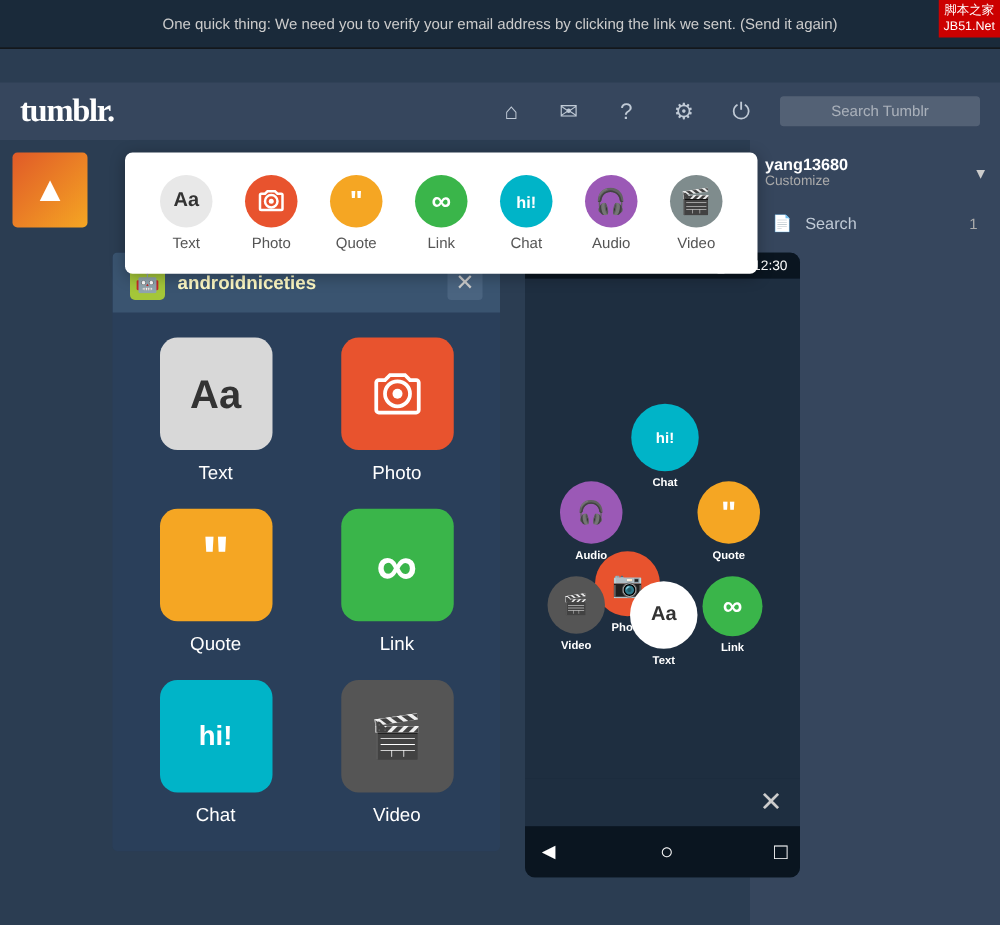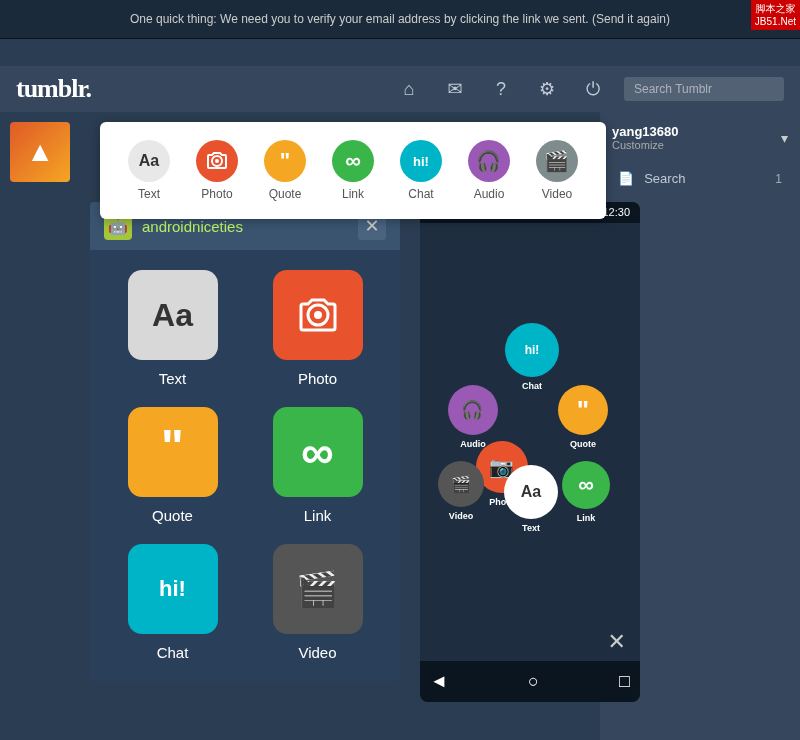--- a/index.html
+++ b/index.html
@@ -54,20 +54,21 @@
       width: 30px; height: 30px;
     }
     #search-box {
       background: rgba(255,255,255,0.15);
       border: none;
       border-radius: 3px;
       color: white;
       padding: 5px 10px;
       font-size: 12px;
       width: 160px;
+      text-align: center;
     }
     #search-box::placeholder { color: rgba(255,255,255,0.5); }
 
     
     #main {
       display: flex;
       height: calc(740px - 46px - 28px);
       position: relative;
     }
 
@@ -145,23 +146,24 @@
       gap: 10px;
     }
     #android-icon {
       width: 28px; height: 28px;
       background: #a4c639;
       border-radius: 4px;
       display: flex; align-items: center; justify-content: center;
       font-size: 16px;
     }
     #android-panel-title {
-      color: #bef264;
+      color: #fef9c3;
       font-size: 15px;
       flex: 1;
+      font-weight: bold;
     }
     #android-close {
       color: #ccc;
       font-size: 18px;
       cursor: pointer;
       background: #4a6480;
       border: none;
       border-radius: 3px;
       width: 28px; height: 28px;
       display: flex; align-items: center; justify-content: center;

